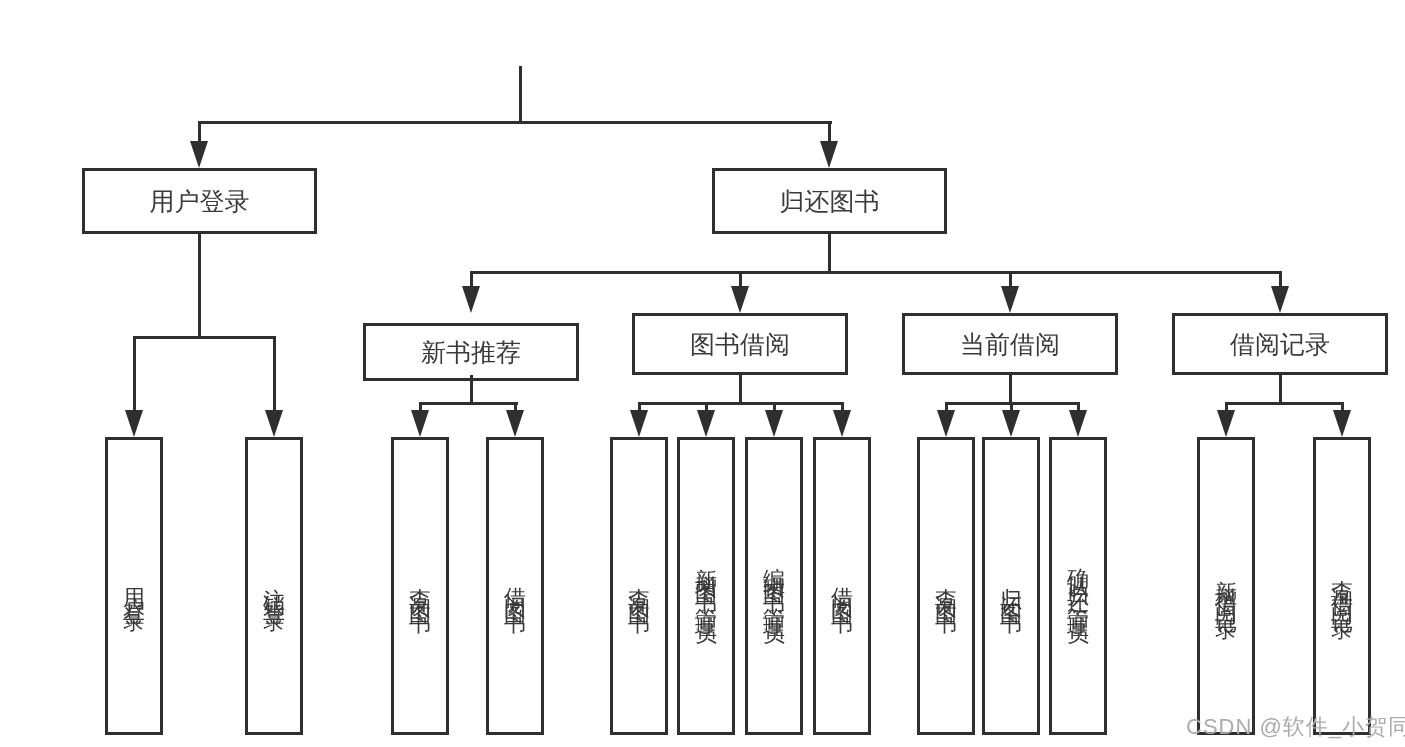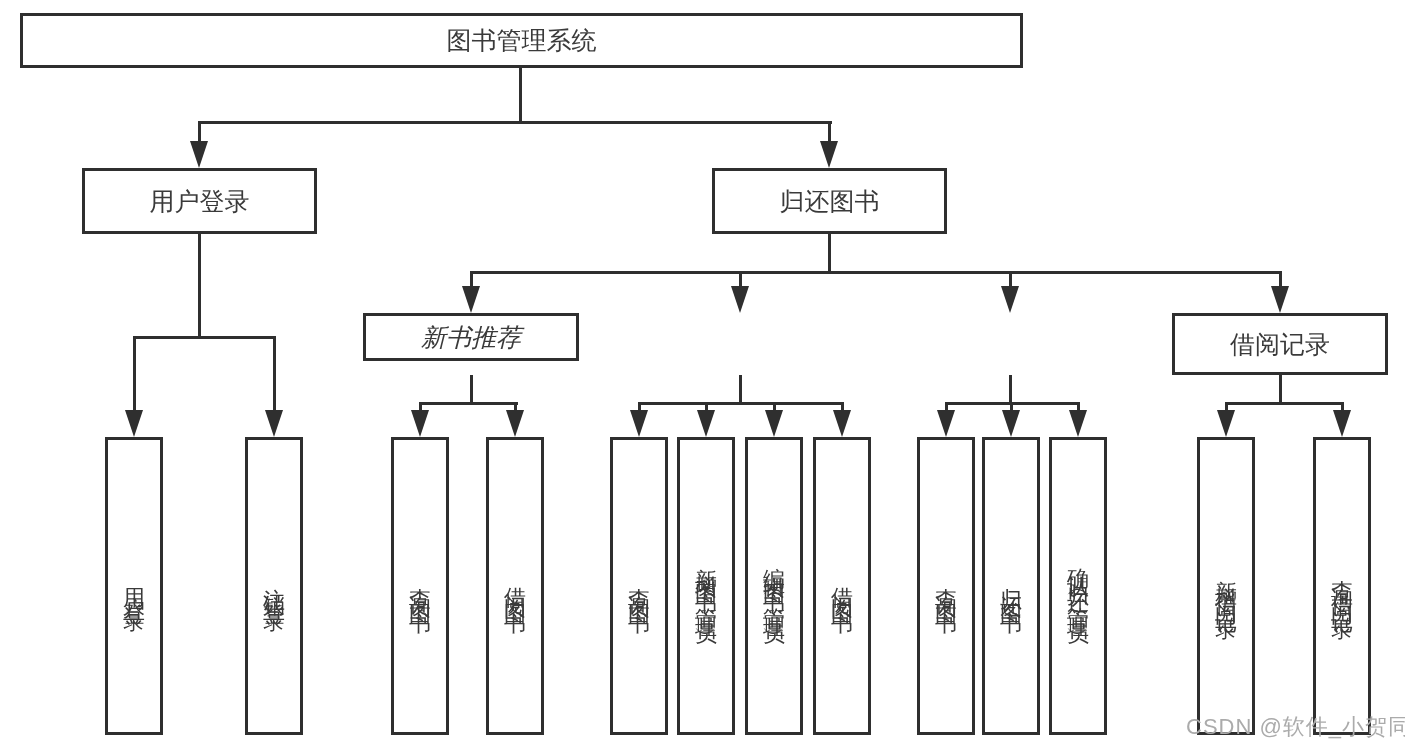--- a/index.html
+++ b/index.html
@@ -43,26 +43,27 @@
     color:#ababab;
     letter-spacing:1px;
     white-space:nowrap;
   }
 </style>
 </head>
 <body>
 
 <div id="canvas">
 
-  <div class="box" style="left:20px;top:13px;width:1003px;height:55px;">图书管理系统</div>
 
   <div class="box" style="left:82px;top:168px;width:235px;height:66px;">用户登录</div>
   <div class="box" style="left:712px;top:168px;width:235px;height:66px;">归还图书</div>
 
-  <div class="box" style="left:363px;top:313px;width:216px;height:48px;font-style:italic;">新书推荐</div>
+  <div class="box" style="left:363px;top:323px;width:216px;height:58px;">新书推荐</div>
+  <div class="box" style="left:632px;top:313px;width:216px;height:62px;">图书借阅</div>
+  <div class="box" style="left:902px;top:313px;width:216px;height:62px;">当前借阅</div>
   <div class="box" style="left:1172px;top:313px;width:216px;height:62px;">借阅记录</div>
 
   <div class="box leaf" style="left:105px;top:437px;width:58px;height:298px;">用户登录</div>
   <div class="box leaf" style="left:245px;top:437px;width:58px;height:298px;">注销登录</div>
 
   <div class="box leaf" style="left:391px;top:437px;width:58px;height:298px;">查询图书</div>
   <div class="box leaf" style="left:486px;top:437px;width:58px;height:298px;">借阅图书</div>
 
   <div class="box leaf" style="left:610px;top:437px;width:58px;height:298px;">查询图书</div>
   <div class="box leaf" style="left:677px;top:437px;width:58px;height:298px;">新增图书（管理员）</div>

